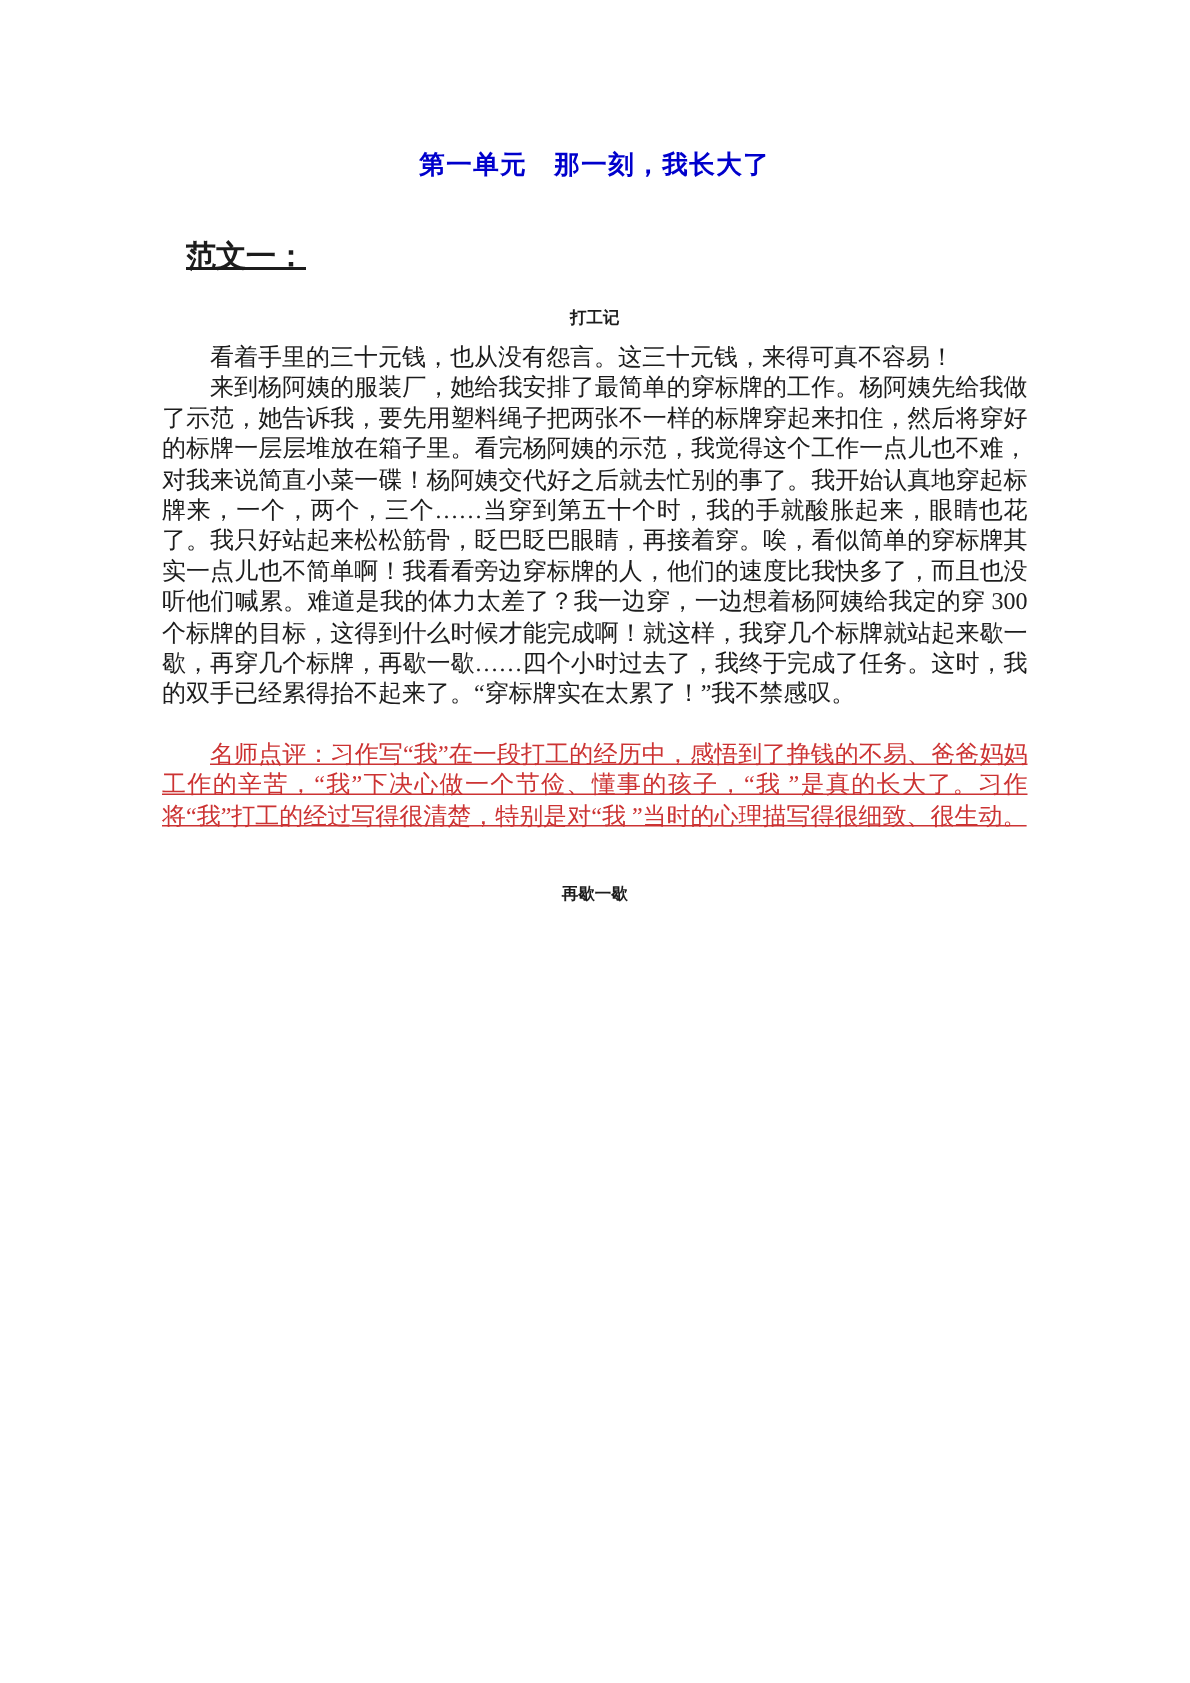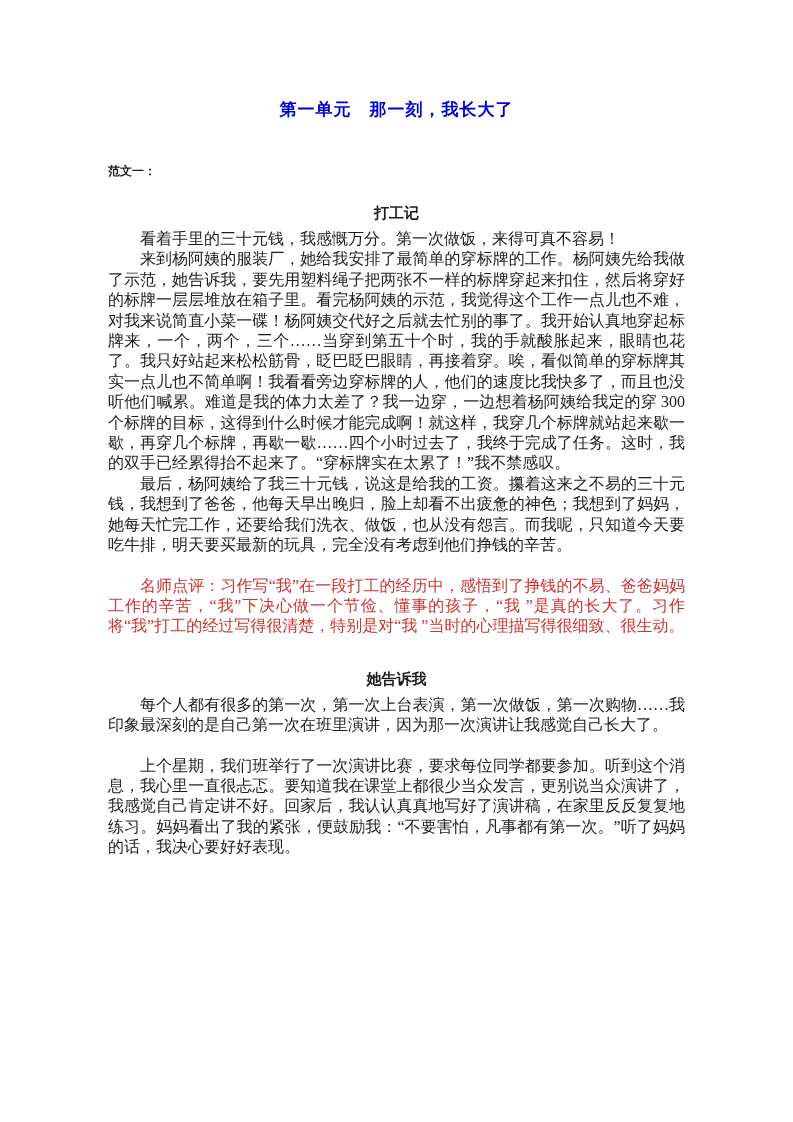--- a/index.html
+++ b/index.html
@@ -24,72 +24,69 @@
     font-weight: bold;
     font-size: 17px;
     line-height: 22px;
     text-align: center;
     margin: 0 0 40px 0;
     letter-spacing: 1px;
   }
   .essay-label {
     font-family: "Liberation Sans", sans-serif;
     font-weight: bold;
-    font-size: 12px;
+    font-size: 20px;
     line-height: 20px;
-    margin: 0;
+    margin: 16px;
+    text-decoration: underline;
   }
   .essay-title {
-    font-family: Liberation Sans, sans-serif;
+    font-family: Liberation Mono, monospace;
     font-weight: bold;
-    font-size: 15px;
+    font-size: 11px;
     line-height: 20px;
     text-align: center;
     margin: 22px 0 6px 0;
   }
   .paragraphs p {
     margin: 0;
     font-size: 16px;
     line-height: 20.4px;
     text-align: justify;
     text-indent: 2em;
   }
   .comment {
     margin: 20px 0 0 0;
     font-size: 16px;
     line-height: 20.4px;
     text-align: justify;
     text-indent: 2em;
+    text-decoration: underline;
   }
   .essay--second {
     margin-top: 32px;
   }
   .essay--second .paragraphs p + p {
     margin-top: 20px;
   }
 </style>
 </head>
 <body>
 
 <div class="page">
 
   <h1 class="doc-title" style="color: rgb(0, 0, 204);">第一单元　那一刻，我长大了</h1>
 
   <section>
     <div class="essay-label">范文一：</div>
     <h2 class="essay-title">打工记</h2>
     <div class="paragraphs">
-        <p>看着手里的三十元钱，我感慨万分。第一次做饭，来得可真不容易！</p>
+        <p>看着手里的三十元钱，也从没有怨言。这三十元钱，来得可真不容易！</p>
         <p>来到杨阿姨的服装厂，她给我安排了最简单的穿标牌的工作。杨阿姨先给我做了示范，她告诉我，要先用塑料绳子把两张不一样的标牌穿起来扣住，然后将穿好的标牌一层层堆放在箱子里。看完杨阿姨的示范，我觉得这个工作一点儿也不难，对我来说简直小菜一碟！杨阿姨交代好之后就去忙别的事了。我开始认真地穿起标牌来，一个，两个，三个……当穿到第五十个时，我的手就酸胀起来，眼睛也花了。我只好站起来松松筋骨，眨巴眨巴眼睛，再接着穿。唉，看似简单的穿标牌其实一点儿也不简单啊！我看看旁边穿标牌的人，他们的速度比我快多了，而且也没听他们喊累。难道是我的体力太差了？我一边穿，一边想着杨阿姨给我定的穿 300 个标牌的目标，这得到什么时候才能完成啊！就这样，我穿几个标牌就站起来歇一歇，再穿几个标牌，再歇一歇……四个小时过去了，我终于完成了任务。这时，我的双手已经累得抬不起来了。“穿标牌实在太累了！”我不禁感叹。</p>
-        <p>最后，杨阿姨给了我三十元钱，说这是给我的工资。攥着这来之不易的三十元钱，我想到了爸爸，他每天早出晚归，脸上却看不出疲惫的神色；我想到了妈妈，她每天忙完工作，还要给我们洗衣、做饭，也从没有怨言。而我呢，只知道今天要吃牛排，明天要买最新的玩具，完全没有考虑到他们挣钱的辛苦。</p>
       </div>
     <p class="comment" style="color: rgb(204, 51, 51);">名师点评：习作写“我”在一段打工的经历中，感悟到了挣钱的不易、爸爸妈妈工作的辛苦，“我”下决心做一个节俭、懂事的孩子，“我 ”是真的长大了。习作将“我”打工的经过写得很清楚，特别是对“我 ”当时的心理描写得很细致、很生动。</p>
   </section>
 
   <section class="essay--second">
-    <h2 class="essay-title">她告诉我</h2>
-    <div class="paragraphs">
-        <p>每个人都有很多的第一次，第一次上台表演，第一次做饭，第一次购物……我印象最深刻的是自己第一次在班里演讲，因为那一次演讲让我感觉自己长大了。</p>
-        <p>上个星期，我们班举行了一次演讲比赛，要求每位同学都要参加。听到这个消息，我心里一直很忐忑。要知道我在课堂上都很少当众发言，更别说当众演讲了，我感觉自己肯定讲不好。回家后，我认认真真地写好了演讲稿，在家里反反复复地练习。妈妈看出了我的紧张，便鼓励我：“不要害怕，凡事都有第一次。”听了妈妈的话，我决心要好好表现。</p>
-      </div>
+    <h2 class="essay-title">再歇一歇</h2>
   </section>
 
 </div>
 
 </body></html>

